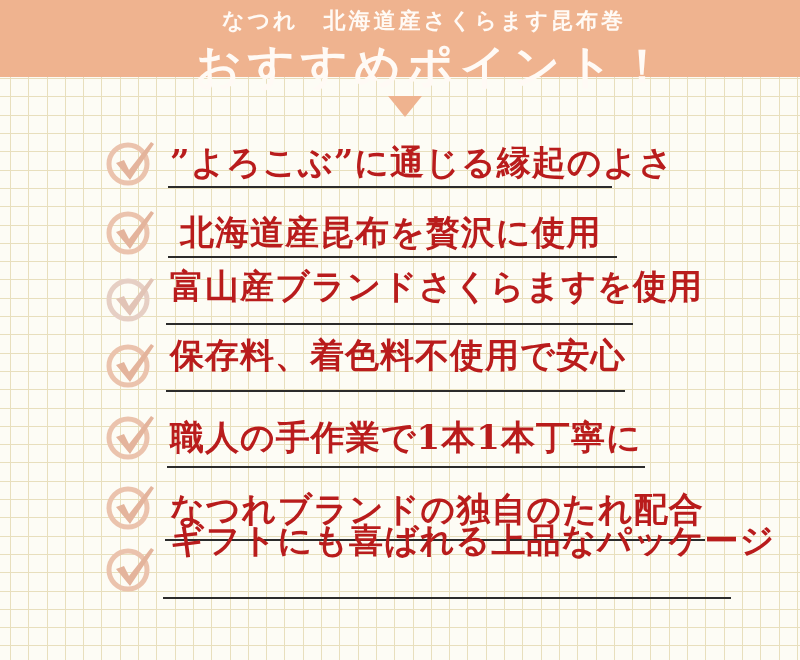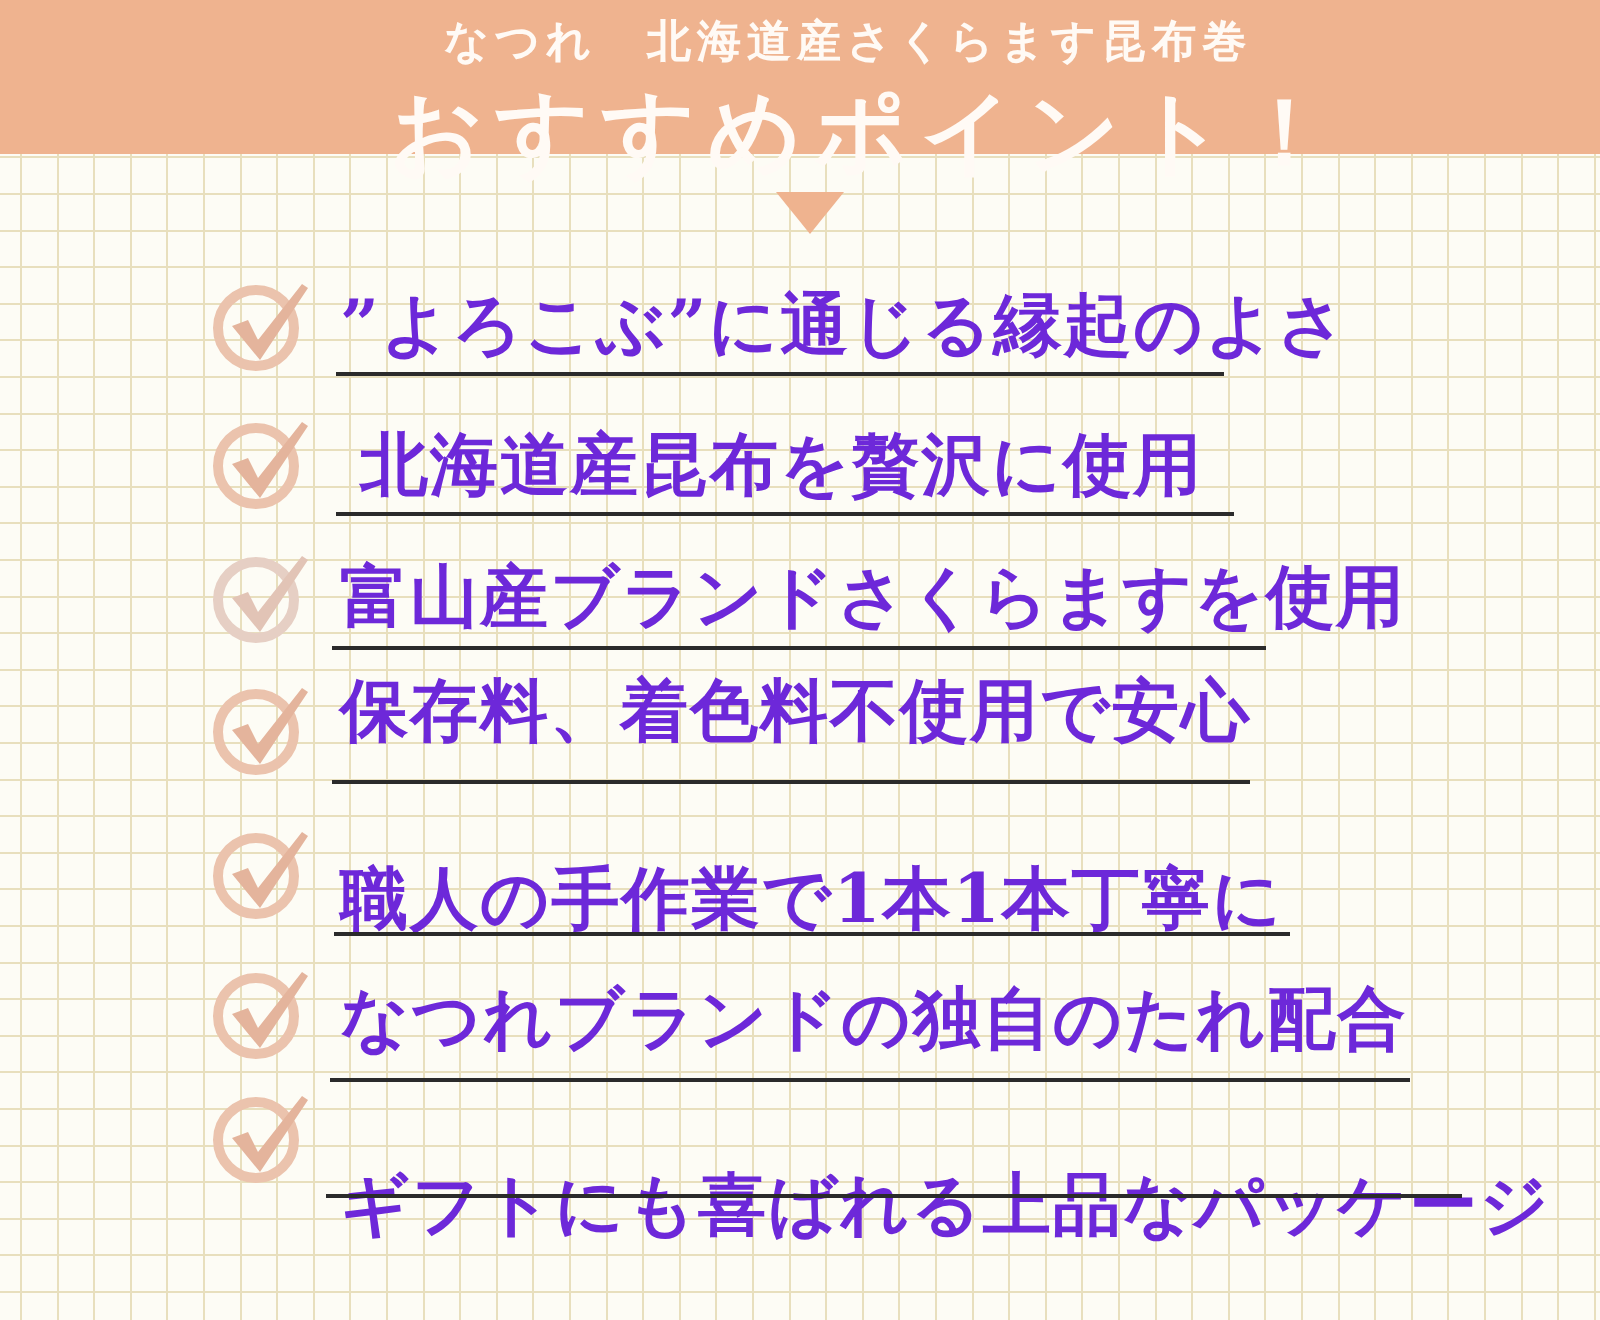--- a/index.html
+++ b/index.html
@@ -30,21 +30,21 @@
     }
     .title {
       position: absolute; left: 0; top: 36px; width: 866px; text-align: center;
       color: #fffaf5; font-size: 46px; letter-spacing: 6px; font-weight: bold;
     }
     .row { position: absolute; left: 0; width: 800px; }
     .check {
       position: absolute; left: 104px; width: 52px; height: 52px;
     }
     .row-text {
-      position: absolute; left: 170px; color: #6d28d9; font-weight: bold;
+      position: absolute; left: 170px; color: #b91c1c; font-weight: bold;
       font-size: 34px; white-space: nowrap; letter-spacing: 1px;
     }
     .underline {
       position: absolute; height: 2px; background: #2b2b2b;
     }
   </style>
 </head>
 <body>
 
 <div class="grid"></div>
@@ -71,51 +71,51 @@
   </svg>
   <div class="row-text" style="top:210px; left:180px">北海道産昆布を贅沢に使用</div>
   <div class="underline" style="left:168px; top:256px; width:449px"></div>
 </div>
 
 <div class="row" style="top:0">
   <svg class="check" style="top:272px" viewBox="0 0 52 52">
     <circle cx="24" cy="28" r="19" fill="none" stroke="#e6cfc4" stroke-width="5"></circle>
     <path d="M12 27 L20 24 L25 34 L47 6 L50 8 L26 44 Z" fill="#e2c4b6"></path>
   </svg>
-  <div class="row-text" style="top:276px">富山産ブランドさくらますを使用</div>
+  <div class="row-text" style="top:264px">富山産ブランドさくらますを使用</div>
   <div class="underline" style="left:166px; top:323px; width:467px"></div>
 </div>
 
 <div class="row" style="top:0">
   <svg class="check" style="top:338px" viewBox="0 0 52 52">
     <circle cx="24" cy="28" r="19" fill="none" stroke="#ebc3ad" stroke-width="5"></circle>
     <path d="M12 27 L20 24 L25 34 L47 6 L50 8 L26 44 Z" fill="#e4b49c"></path>
   </svg>
   <div class="row-text" style="top:333px">保存料、着色料不使用で安心</div>
   <div class="underline" style="left:166px; top:390px; width:459px"></div>
 </div>
 
 <div class="row" style="top:0">
   <svg class="check" style="top:410px" viewBox="0 0 52 52">
     <circle cx="24" cy="28" r="19" fill="none" stroke="#ebc3ad" stroke-width="5"></circle>
     <path d="M12 27 L20 24 L25 34 L47 6 L50 8 L26 44 Z" fill="#e4b49c"></path>
   </svg>
-  <div class="row-text" style="top:427px">職人の手作業で1本1本丁寧に</div>
+  <div class="row-text" style="top:415px">職人の手作業で1本1本丁寧に</div>
   <div class="underline" style="left:167px; top:466px; width:478px"></div>
 </div>
 
 <div class="row" style="top:0">
   <svg class="check" style="top:480px" viewBox="0 0 52 52">
     <circle cx="24" cy="28" r="19" fill="none" stroke="#ebc3ad" stroke-width="5"></circle>
     <path d="M12 27 L20 24 L25 34 L47 6 L50 8 L26 44 Z" fill="#e4b49c"></path>
   </svg>
   <div class="row-text" style="top:487px">なつれブランドの独自のたれ配合</div>
   <div class="underline" style="left:165px; top:539px; width:540px"></div>
 </div>
 
 <div class="row" style="top:0">
   <svg class="check" style="top:542px" viewBox="0 0 52 52">
     <circle cx="24" cy="28" r="19" fill="none" stroke="#ebc3ad" stroke-width="5"></circle>
     <path d="M12 27 L20 24 L25 34 L47 6 L50 8 L26 44 Z" fill="#e4b49c"></path>
   </svg>
-  <div class="row-text" style="top:580px">ギフトにも喜ばれる上品なパッケージ</div>
+  <div class="row-text" style="top:518px">ギフトにも喜ばれる上品なパッケージ</div>
   <div class="underline" style="left:163px; top:597px; width:568px"></div>
 </div>
 
 </body></html>

